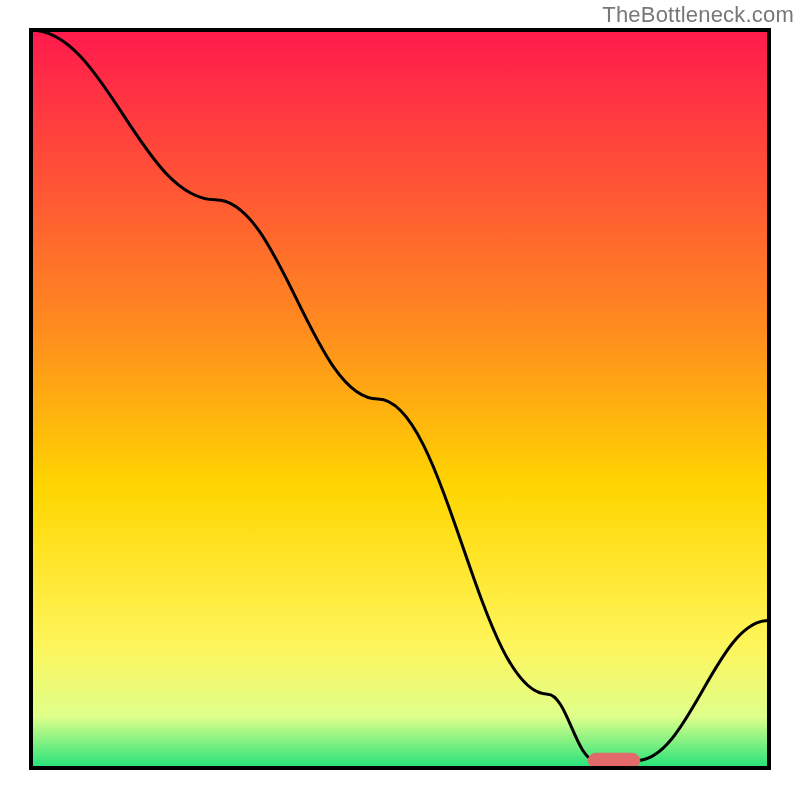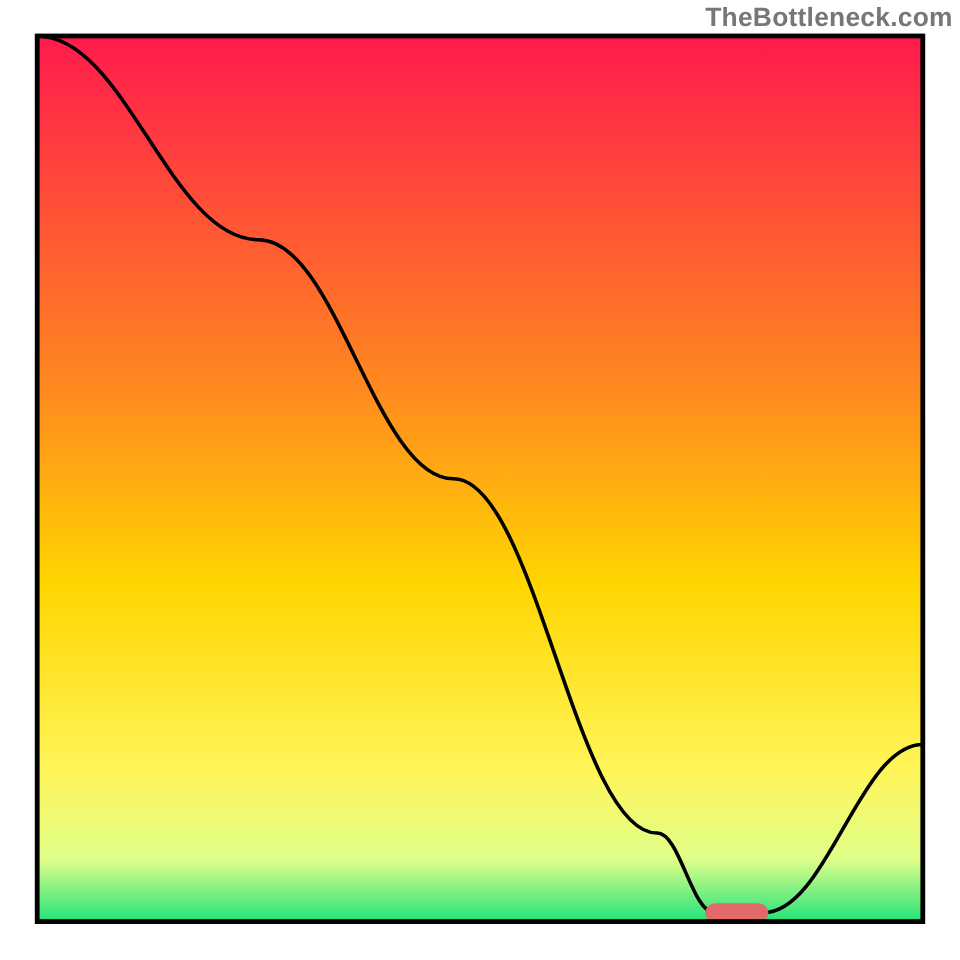--- a/index.html
+++ b/index.html
@@ -15,21 +15,21 @@
     position: relative;
     width: 800px;
     height: 800px;
   }
   .watermark {
     position: absolute;
     top: 2px;
     right: 6px;
     color: #777777;
     font-size: 22px;
-    font-weight: 700;
+    font-weight: 400;
     letter-spacing: 0.2px;
   }
   svg {
     position: absolute;
     top: 0;
     left: 0;
   }
 </style>
 </head>
 <body>

